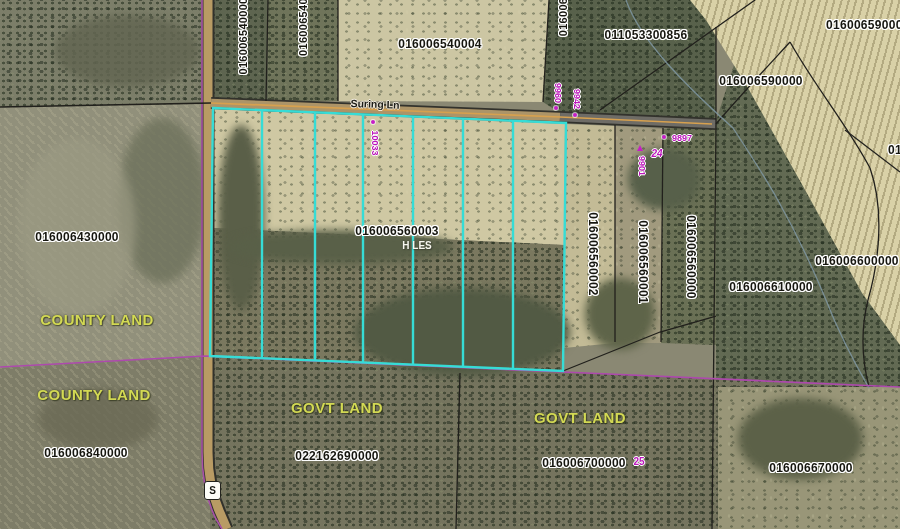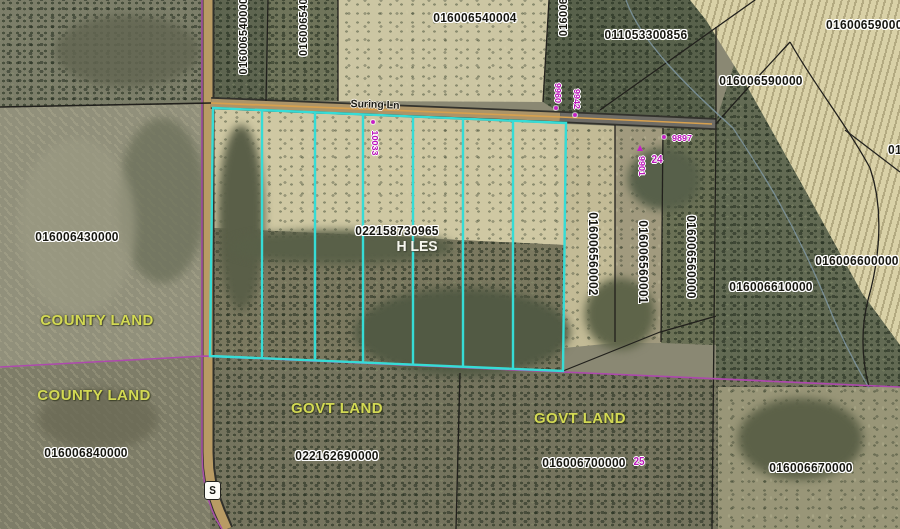--- a/index.html
+++ b/index.html
@@ -33,21 +33,21 @@
   .sm{font-size:11px;}
   .h{transform:translate(-50%,-50%);}
   .v-ccw{transform:translate(-50%,-50%) rotate(-90deg);}
   .v-cw{transform:translate(-50%,-50%) rotate(90deg);}
   .edge{transform:translateY(-50%);}
   .ylabel{font-weight:bold;font-size:15px;color:#d3d954;letter-spacing:.4px;
     text-shadow:0 0 2px rgba(45,50,25,.95),1px 1px 1px rgba(45,50,25,.6);}
   .mlabel{font-weight:bold;font-size:9px;color:#bb17bb;
     text-shadow:-1px 0 0 #fff,1px 0 0 #fff,0 -1px 0 #fff,0 1px 0 #fff;}
   .m10{font-size:10px;}
-  .owner{font-weight:bold;font-size:14px;color:#f7f7ef;
+  .owner{font-weight:bold;font-size:10px;color:#f7f7ef;
     text-shadow:0 0 2px rgba(55,58,45,.9),1px 1px 1px rgba(55,58,45,.6);}
   .street{font-weight:bold;font-size:10.5px;color:#1d1d17;
     transform:translate(-50%,-50%) rotate(2deg);
     text-shadow:-1px 0 0 #efeade,1px 0 0 #efeade,0 -1px 0 #efeade,0 1px 0 #efeade;}
   .mdot{position:absolute;width:4px;height:4px;border-radius:50%;
     background:#c61ec6;box-shadow:0 0 0 1px rgba(255,255,255,.65);z-index:15;}
   .marrow{position:absolute;width:0;height:0;z-index:15;
     border-left:3px solid transparent;border-right:3px solid transparent;
     border-bottom:6px solid #c61ec6;}
   .shield{position:absolute;width:15px;height:17px;background:#fdfdf8;
@@ -138,26 +138,26 @@
   <div class="marrow" style="left:637px;top:145px;"></div>
 
   <div class="lb plabel sm v-ccw" style="left:243px;top:36px;">016006540000</div>
   <div class="lb plabel sm v-ccw" style="left:303px;top:27px;">016006540</div>
   <div class="lb plabel sm v-ccw" style="left:563px;top:17px;">016006</div>
 
   <div class="lb plabel v-cw" style="left:593px;top:254px;">016006560002</div>
   <div class="lb plabel v-cw" style="left:643px;top:262px;">016006560001</div>
   <div class="lb plabel v-cw" style="left:691px;top:257px;">016006560000</div>
 
-  <div class="lb plabel h" style="left:440px;top:18px;margin-left:35px;">016006540004</div>
+  <div class="lb plabel h" style="left:440px;top:44px;">016006540004</div>
   <div class="lb plabel h" style="left:646px;top:35px;">011053300856</div>
   <div class="lb plabel edge" style="left:826px;top:25px;">016006590000</div>
   <div class="lb plabel h" style="left:761px;top:81px;">016006590000</div>
   <div class="lb plabel h" style="left:77px;top:237px;">016006430000</div>
-  <div class="lb plabel h" style="left:397px;top:231px;">022158730965</div>
+  <div class="lb plabel h" style="left:397px;top:231px;">016006560003</div>
   <div class="lb owner h" style="left:417px;top:246px;">H LES</div>
   <div class="lb plabel h" style="left:857px;top:261px;">016006600000</div>
   <div class="lb plabel h" style="left:771px;top:287px;">016006610000</div>
   <div class="lb plabel h" style="left:86px;top:453px;">016006840000</div>
   <div class="lb plabel h" style="left:337px;top:456px;">022162690000</div>
   <div class="lb plabel h" style="left:584px;top:463px;">016006700000</div>
   <div class="lb plabel h" style="left:811px;top:468px;">016006670000</div>
   <div class="lb plabel edge" style="left:888px;top:150px;">01</div>
 
   <div class="lb ylabel h" style="left:97px;top:319px;">COUNTY LAND</div>
@@ -168,16 +168,16 @@
   <div class="lb street" style="left:375px;top:104px;">Suring Ln</div>
   <div class="shield" style="left:204px;top:481px;">
       <span>S</span>
     </div>
 
   <div class="lb mlabel v-cw" style="left:374px;top:143px;">10033</div>
   <div class="lb mlabel v-cw" style="left:557px;top:93px;">9960</div>
   <div class="lb mlabel v-cw" style="left:576px;top:99px;">9942</div>
   <div class="lb mlabel h" style="left:682px;top:138px;">9897</div>
   <div class="lb mlabel v-cw" style="left:641px;top:166px;">9901</div>
-  <div class="lb mlabel m10 h" style="left:657px;top:160px;">24</div>
+  <div class="lb mlabel m10 h" style="left:657px;top:154px;font-style:italic;">24</div>
   <div class="lb mlabel m10 h" style="left:639px;top:462px;">25</div>
 
 </div>
 
 </body></html>

